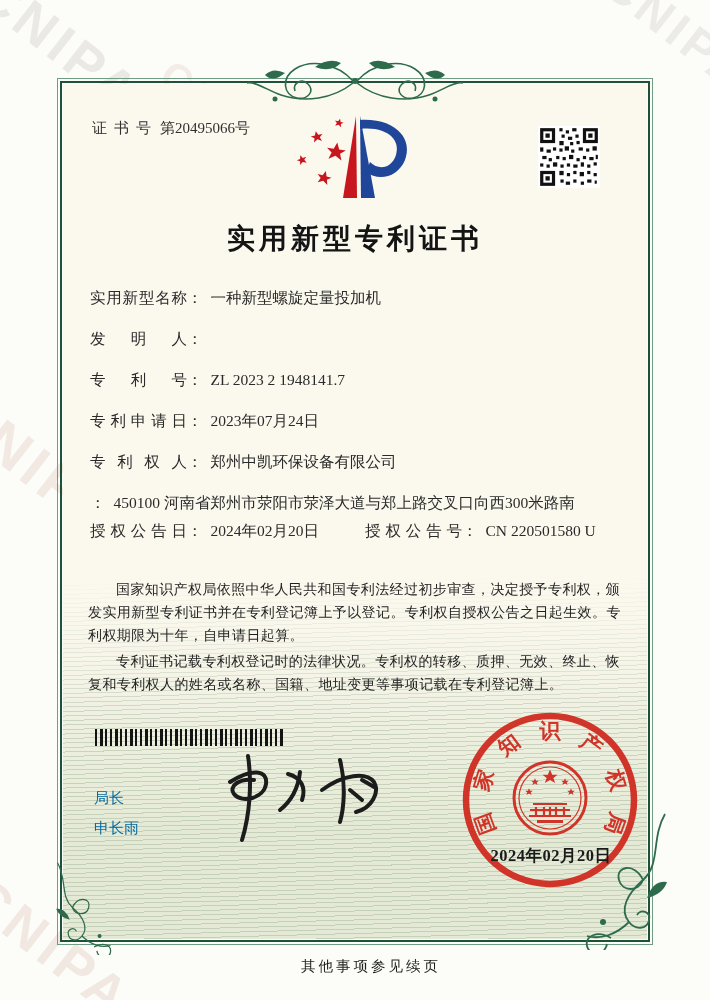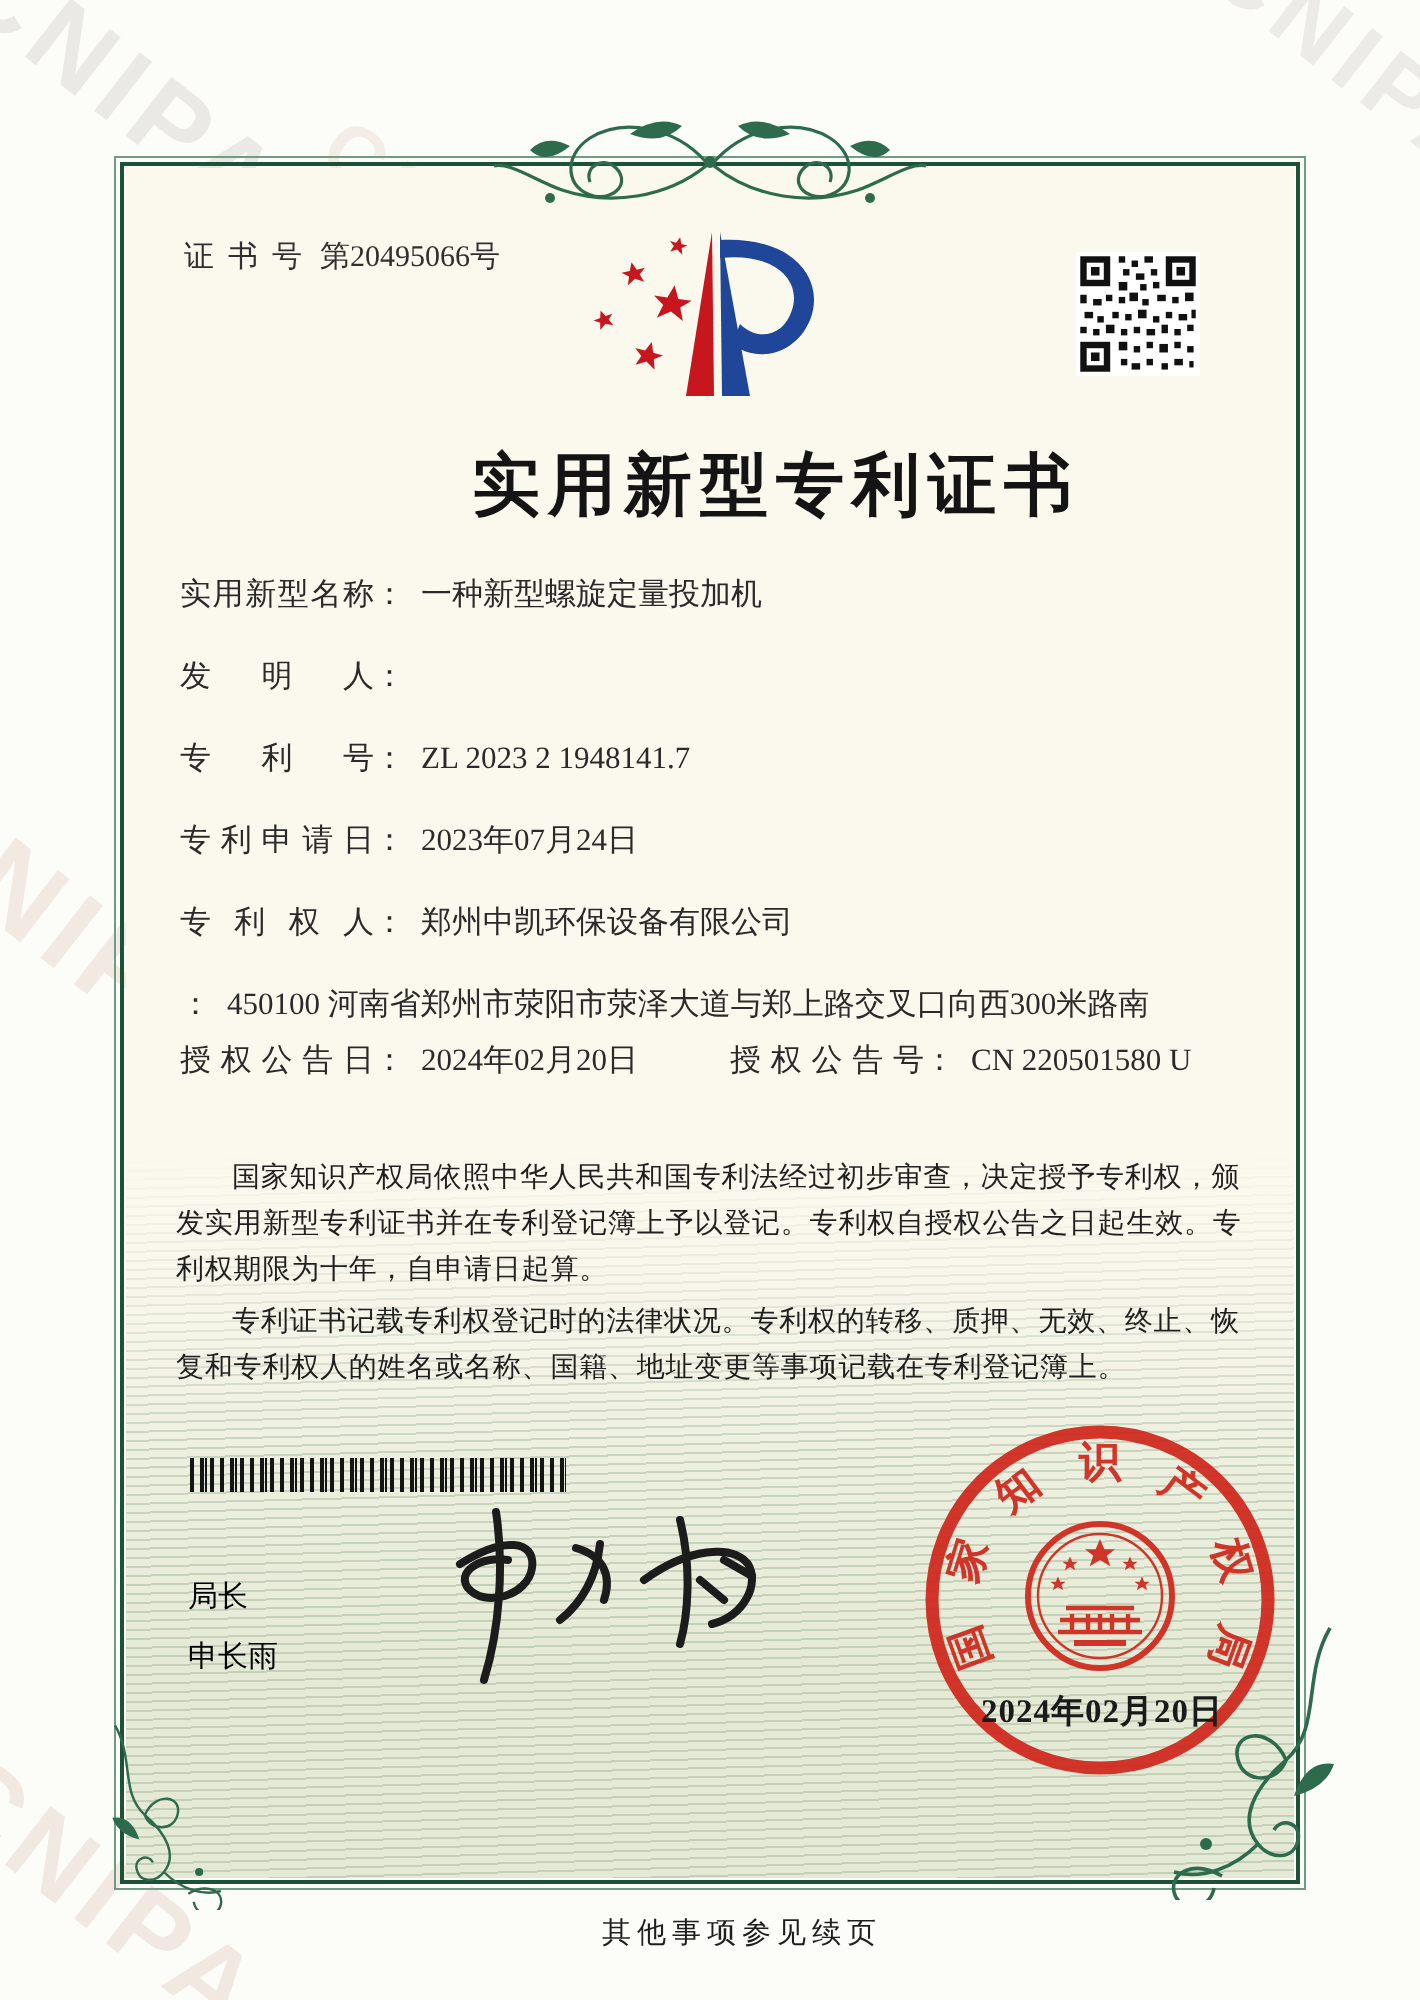--- a/index.html
+++ b/index.html
@@ -47,21 +47,21 @@
   
   .cert-no {
     position:absolute; left:92px; top:119px; z-index:5;
     font-size:15px; color:#303030;
   }
   .cert-no .lbl { letter-spacing:7px; margin-right:2px; }
   .logo { position:absolute; left:287px; top:110px; z-index:5; }
   .qr { position:absolute; left:538px; top:126px; z-index:5; }
   .title {
     position:absolute; left:57px; width:596px; top:220px; z-index:5;
-    text-align:center; font-size:34px; font-weight:700; letter-spacing:4px; color:#141414;margin-left:33px;
+    text-align:center; font-size:28px; font-weight:700; letter-spacing:4px; color:#141414;
   }
   
   .fields { position:absolute; left:90px; top:287px; width:528px; z-index:5; font-size:15.5px; color:#2a2a2a; }
   .row { display:flex; line-height:22px; margin-bottom:19px;align-items:center; }
   .row-addr { margin-bottom:6px; }
   .flabel { display:inline-block; width:97px; text-align:justify; text-align-last:justify; flex:0 0 97px; }
   .colon { flex:0 0 auto; margin-right:8px; }
   .fvalue { flex:1; }
   .grant-row .fvalue { flex:0 0 auto; }
   .g2 { margin-left:46px; }
@@ -73,21 +73,21 @@
   .body-text p { text-indent:2em; margin-bottom:3px; }
   
   .barcode {
     position:absolute; left:95px; top:729px; width:188px; height:17px; z-index:5;
     background:
       repeating-linear-gradient(90deg,#141414 0 2px, transparent 2px 5px),
       repeating-linear-gradient(90deg,#141414 0 1px, transparent 1px 7.5px);
   }
   .director {
     position:absolute; left:94px; top:789px; z-index:5;
-    font-family:"Liberation Sans","DejaVu Sans",sans-serif; font-size:15px; color:#000000;
+    font-family:"Liberation Sans","DejaVu Sans",sans-serif; font-size:15px; color:#0369a1;
   }
   .director div { margin-bottom:11px; }
   .signature { position:absolute; left:202px; top:748px; z-index:6; }
   .seal { position:absolute; left:453px; top:710px; z-index:6; }
   .seal-date {
     position:absolute; left:462px; top:845px; width:178px; z-index:7;
     text-align:center; font-size:16.5px; font-weight:700; color:#1a1a1a; letter-spacing:0.5px;
     white-space:nowrap;
   }
   .page-info {

